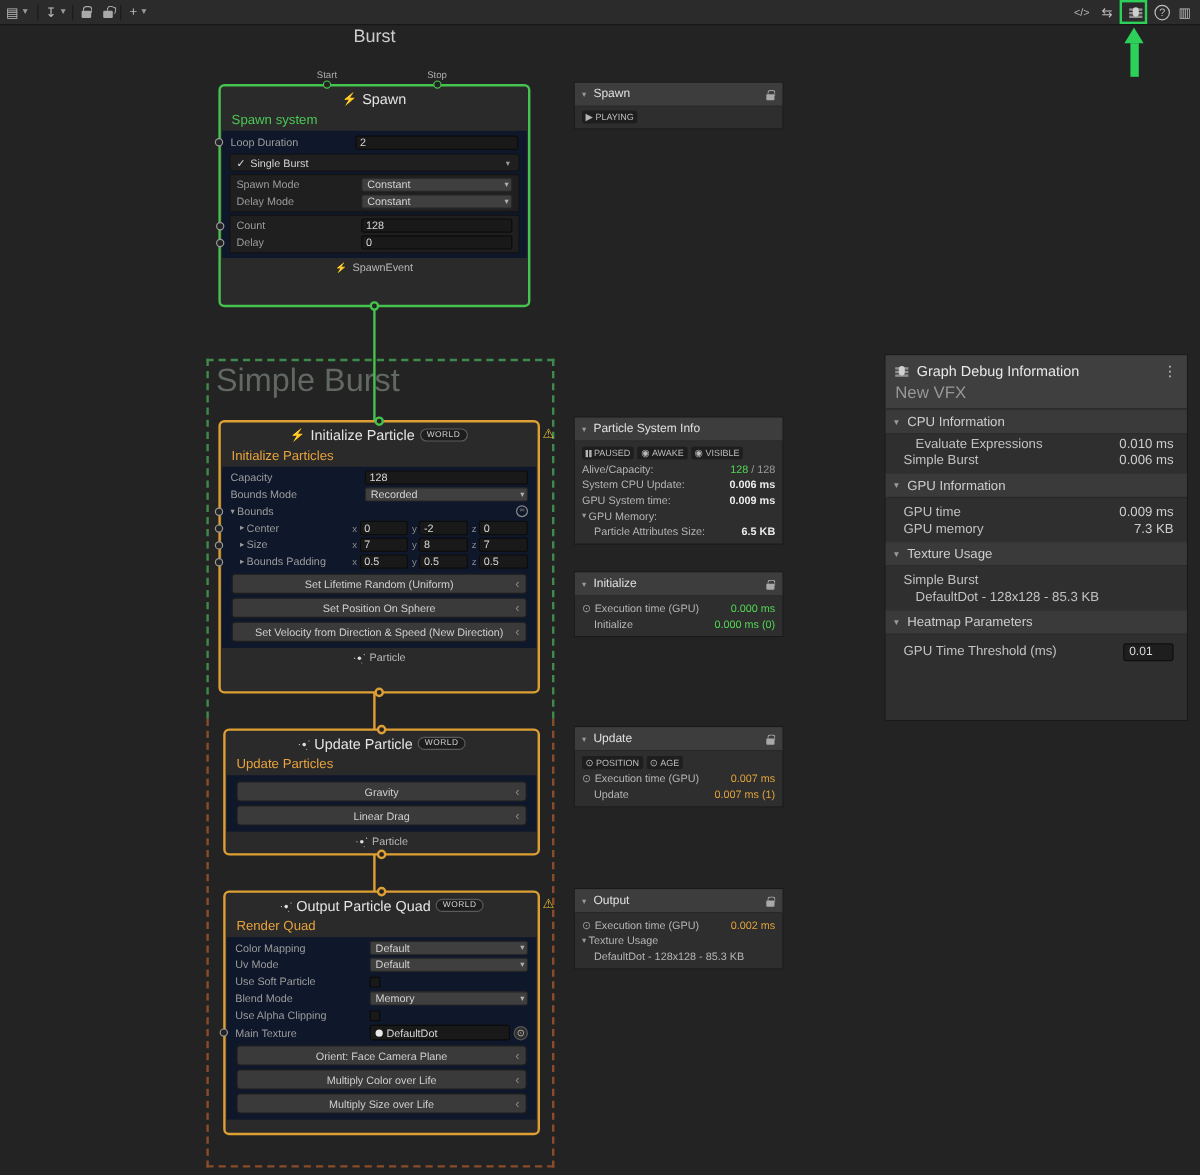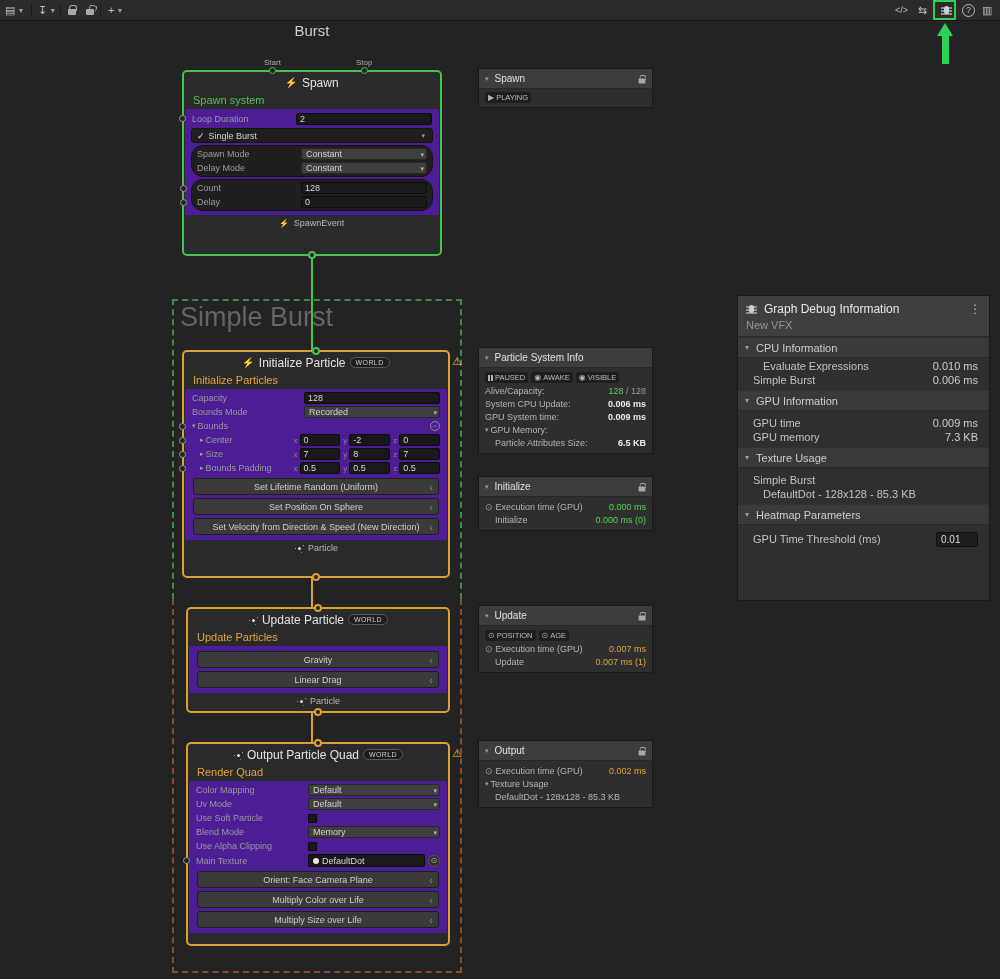--- a/index.html
+++ b/index.html
@@ -40,36 +40,36 @@
 
   .node{position:absolute;background:#2a2a2a;border-radius:5px;z-index:2}
   .node.green{border:2px solid #46c24f}
   .node.orange{border:2px solid #de9f35}
   .node-head{position:relative;display:flex;align-items:center;justify-content:center;gap:4px;height:21px;font-size:12px;color:#e4e4e4;padding:0 6px}
   .node-head .warn{position:absolute;right:-1px;top:3px;color:#f2c230;font-size:11px}
   .badge-world{font-size:7px;letter-spacing:.4px;color:#cfcfcf;border:1px solid #5a5a5a;background:#1d1d1d;border-radius:7px;padding:1px 5px;line-height:1}
   .sys-label{font-size:11px;padding:1px 9px 3px}
   .sys-label.green{color:#4cc756}
   .sys-label.orange{color:#e8a33d}
-  .node-body{background:#4c1d95;margin:0 1px;padding:2px 0}
+  .node-body{background:#0f172a;margin:0 1px;padding:2px 0}
   .frow{position:relative;display:flex;align-items:center;height:15px;padding:0 7px;font-size:9px;color:#9c9c9c}
   .frow.h13{height:14px}
   .frow .lbl{width:104px;flex:none;white-space:nowrap;overflow:hidden}
   .frow .lbl.wide{width:112px}
   .frow .ctrl{flex:1;display:flex;align-items:center;gap:3px}
   .ibox{background:#191919;border:1px solid #0c0c0c;border-radius:2px;color:#d8d8d8;font-size:9px;height:12px;line-height:10px;padding:0 3px;flex:1}
   .dd{position:relative;background:#3f3f3f;border:1px solid #262626;border-radius:2px;color:#d2d2d2;font-size:9px;height:12px;line-height:10px;padding:0 12px 0 4px;flex:1;white-space:nowrap;overflow:hidden}
   .dd::after{content:"▾";position:absolute;right:2px;top:1px;font-size:7px;color:#b0b0b0}
   .cbox{width:9px;height:9px;background:#191919;border:1px solid #0b0b0b;border-radius:1px}
   .pdot{position:absolute;left:-6px;top:4px;width:7px;height:7px;border-radius:50%;background:#232323;border:1px solid #9a9a9a;z-index:3}
   .fold{font-size:7px;color:#9a9a9a;margin-right:2px}
   .subhead{display:flex;align-items:center;gap:4px;height:15px;background:#1f1f1f;border:1px solid #131313;border-radius:3px;margin:2px 6px;padding:0 5px;font-size:9px;color:#d2d2d2}
   .subhead .sp{flex:1}
   .subhead .check{color:#e0e0e0;font-size:9px}
-  .subbox{background:#1f1f1f;border:1px solid #131313;border-radius:12px;margin:2px 6px;padding:1px 0}
+  .subbox{background:#1f1f1f;border:1px solid #131313;border-radius:1px;margin:2px 6px;padding:1px 0}
   .subbox .frow{padding:0 5px}
   .subbox .pdot{left:-12px}
   .block{position:relative;display:flex;align-items:center;justify-content:center;height:17px;margin:3px 8px;background:#3a3a3a;border:1px solid #1e1e1e;border-radius:3px;font-size:9px;color:#cfcfcf;white-space:nowrap;overflow:hidden}
   .block::after{content:"‹";position:absolute;right:5px;color:#8a8a8a;font-size:11px}
   .node-foot{display:flex;align-items:center;justify-content:center;gap:4px;height:16px;font-size:9px;color:#b8b8b8}
   .top-dot,.bot-dot{position:absolute;left:50%;margin-left:-4px;width:8px;height:8px;border-radius:50%;background:#242424;z-index:3}
   .top-dot{top:-5px}.bot-dot{bottom:-5px}
   .dot-green{border:2px solid #46c24f}.dot-orange{border:2px solid #de9f35}
   .top-port{position:absolute;top:-14px;display:flex;flex-direction:column;align-items:center;gap:0;font-size:8px;color:#aeaeae;z-index:3}
   .tp-dot{width:7px;height:7px;border-radius:50%;border:1px solid #46c24f;background:#232323}
@@ -95,21 +95,21 @@
   .v-dim{color:#9a9a9a}
   .mini-badge{display:inline-flex;align-items:center;gap:2px;background:#1e1e1e;border-radius:2px;padding:0 3px;height:11px;font-size:7.5px;color:#bdbdbd;margin-right:3px}
   .dotg{font-size:8px;color:#b5b5b5}
   .dot-ic{color:#9a9a9a;margin-right:3px;font-size:9px}
 
   
   #debugpanel{position:absolute;left:737px;top:295px;width:253px;height:306px;background:#2f2f2f;border:1px solid #191919;font-size:11px;z-index:4}
   .gdp-head{background:#3f3f3f;padding:6px 8px 5px;border-bottom:1px solid #2a2a2a}
   .gdp-title-row{display:flex;align-items:center;gap:7px;color:#e8e8e8;font-size:12px}
   .gdp-title-row .kebab{margin-left:auto;color:#c9c9c9;font-size:12px}
-  .gdp-sub{color:#979797;font-size:11px;margin-top:3px}
+  .gdp-sub{color:#979797;font-size:14px;margin-top:3px}
   .gdp-sec{display:flex;align-items:center;gap:5px;height:21px;background:#3a3a3a;border-top:1px solid #313131;border-bottom:1px solid #282828;padding:0 7px;color:#cdcdcd}
   .gdp-sec .fold{font-size:8px;color:#9a9a9a}
   .gdp-row{display:flex;align-items:center;height:16px;padding:0 11px 0 15px;color:#c2c2c2}
   .gdp-row.indent{padding-left:25px}
   .gdp-row .dv{margin-left:auto;color:#cdcdcd}
   .gdp-row.first{padding-top:4px;height:20px}
   .thr-input{margin-left:auto;background:#1e1e1e;border:1px solid #0f0f0f;border-radius:2px;width:42px;height:15px;line-height:13px;padding:0 4px;color:#dcdcdc;font-size:10px}
 </style>
 </head>
 <body>

